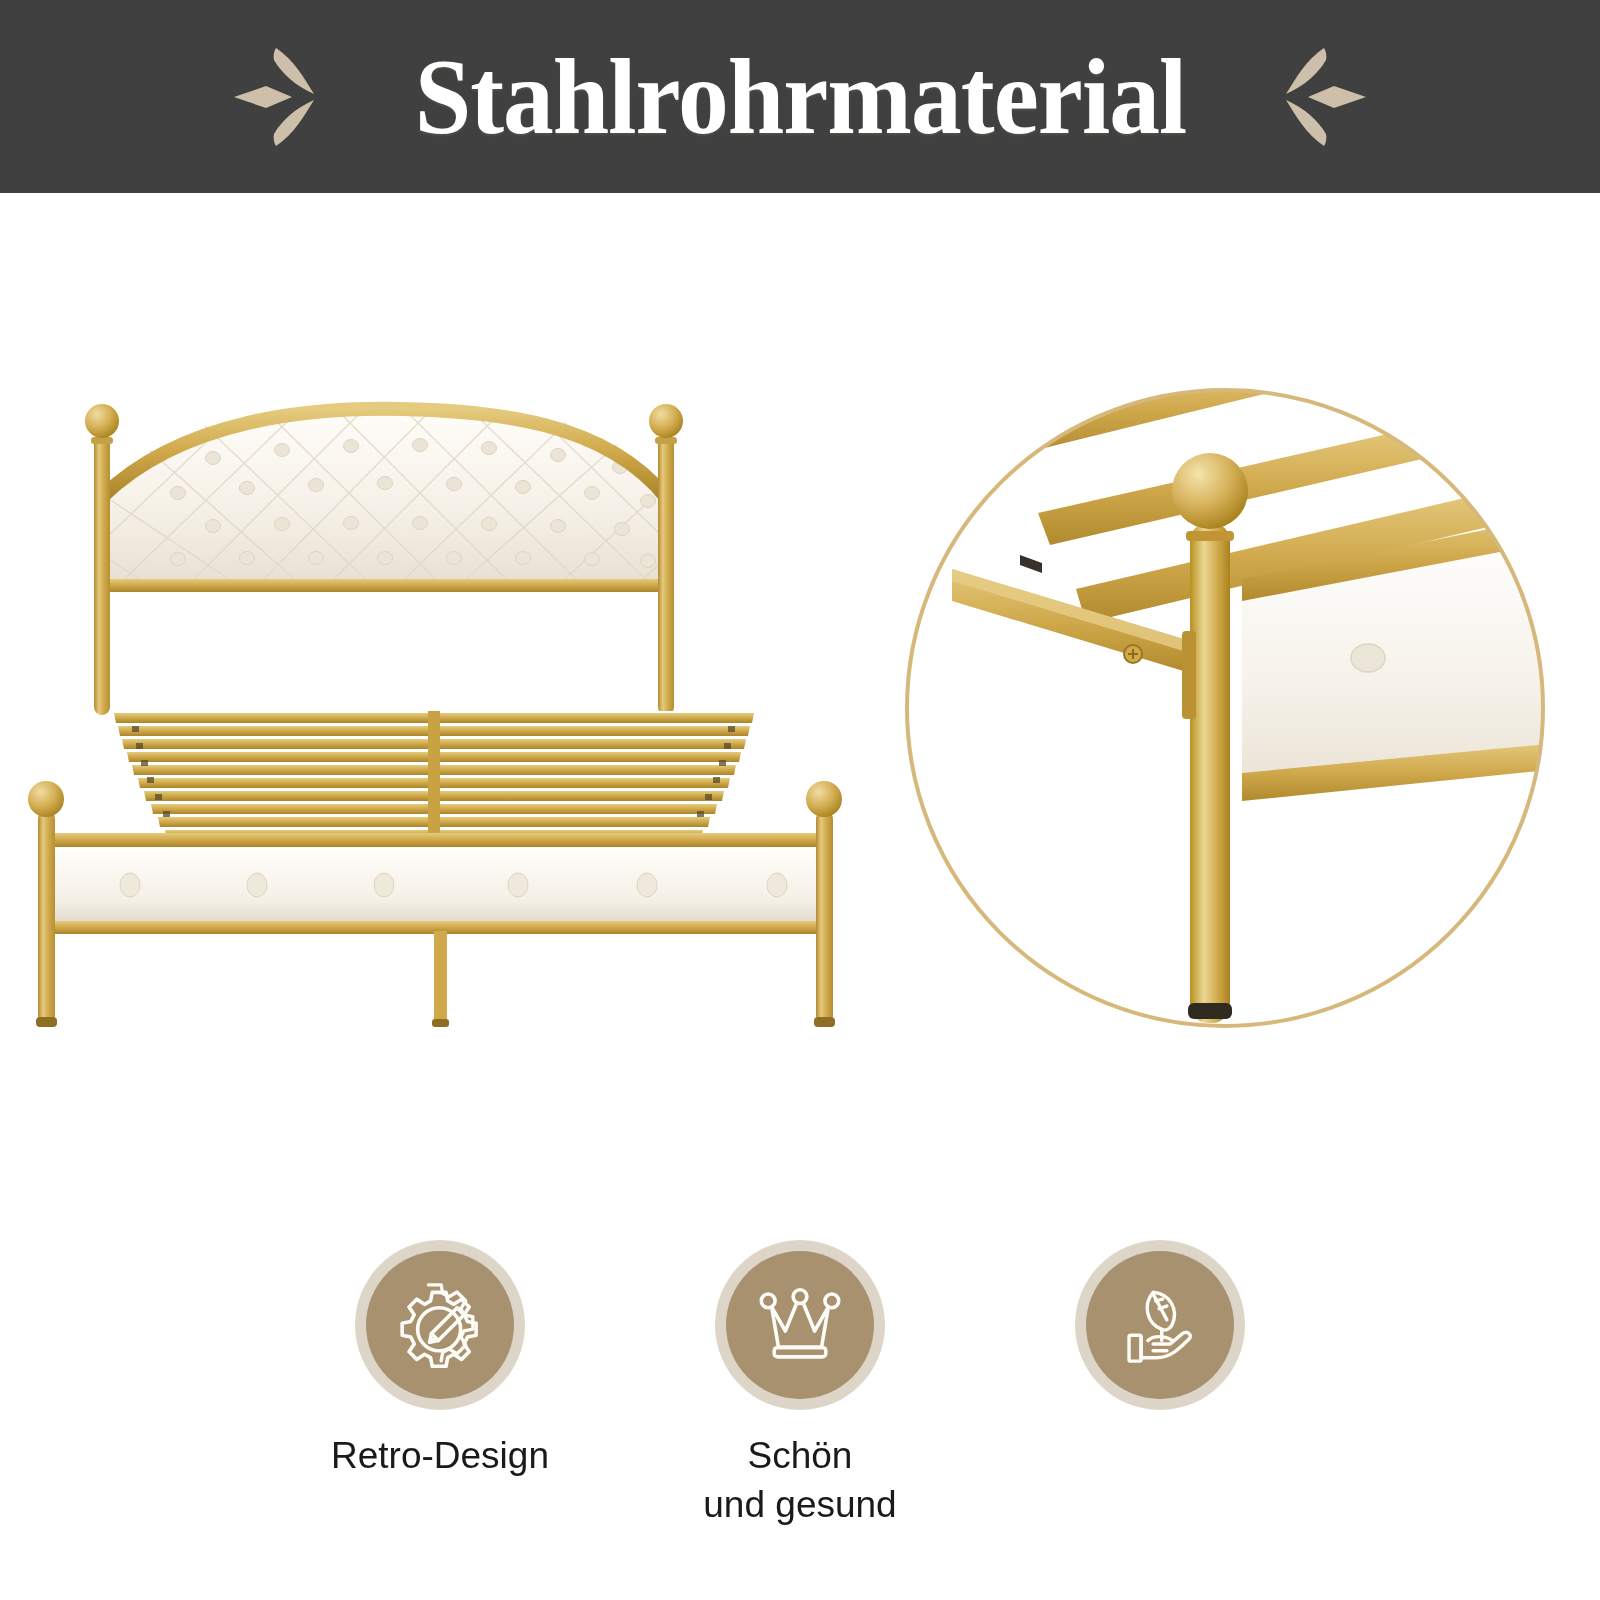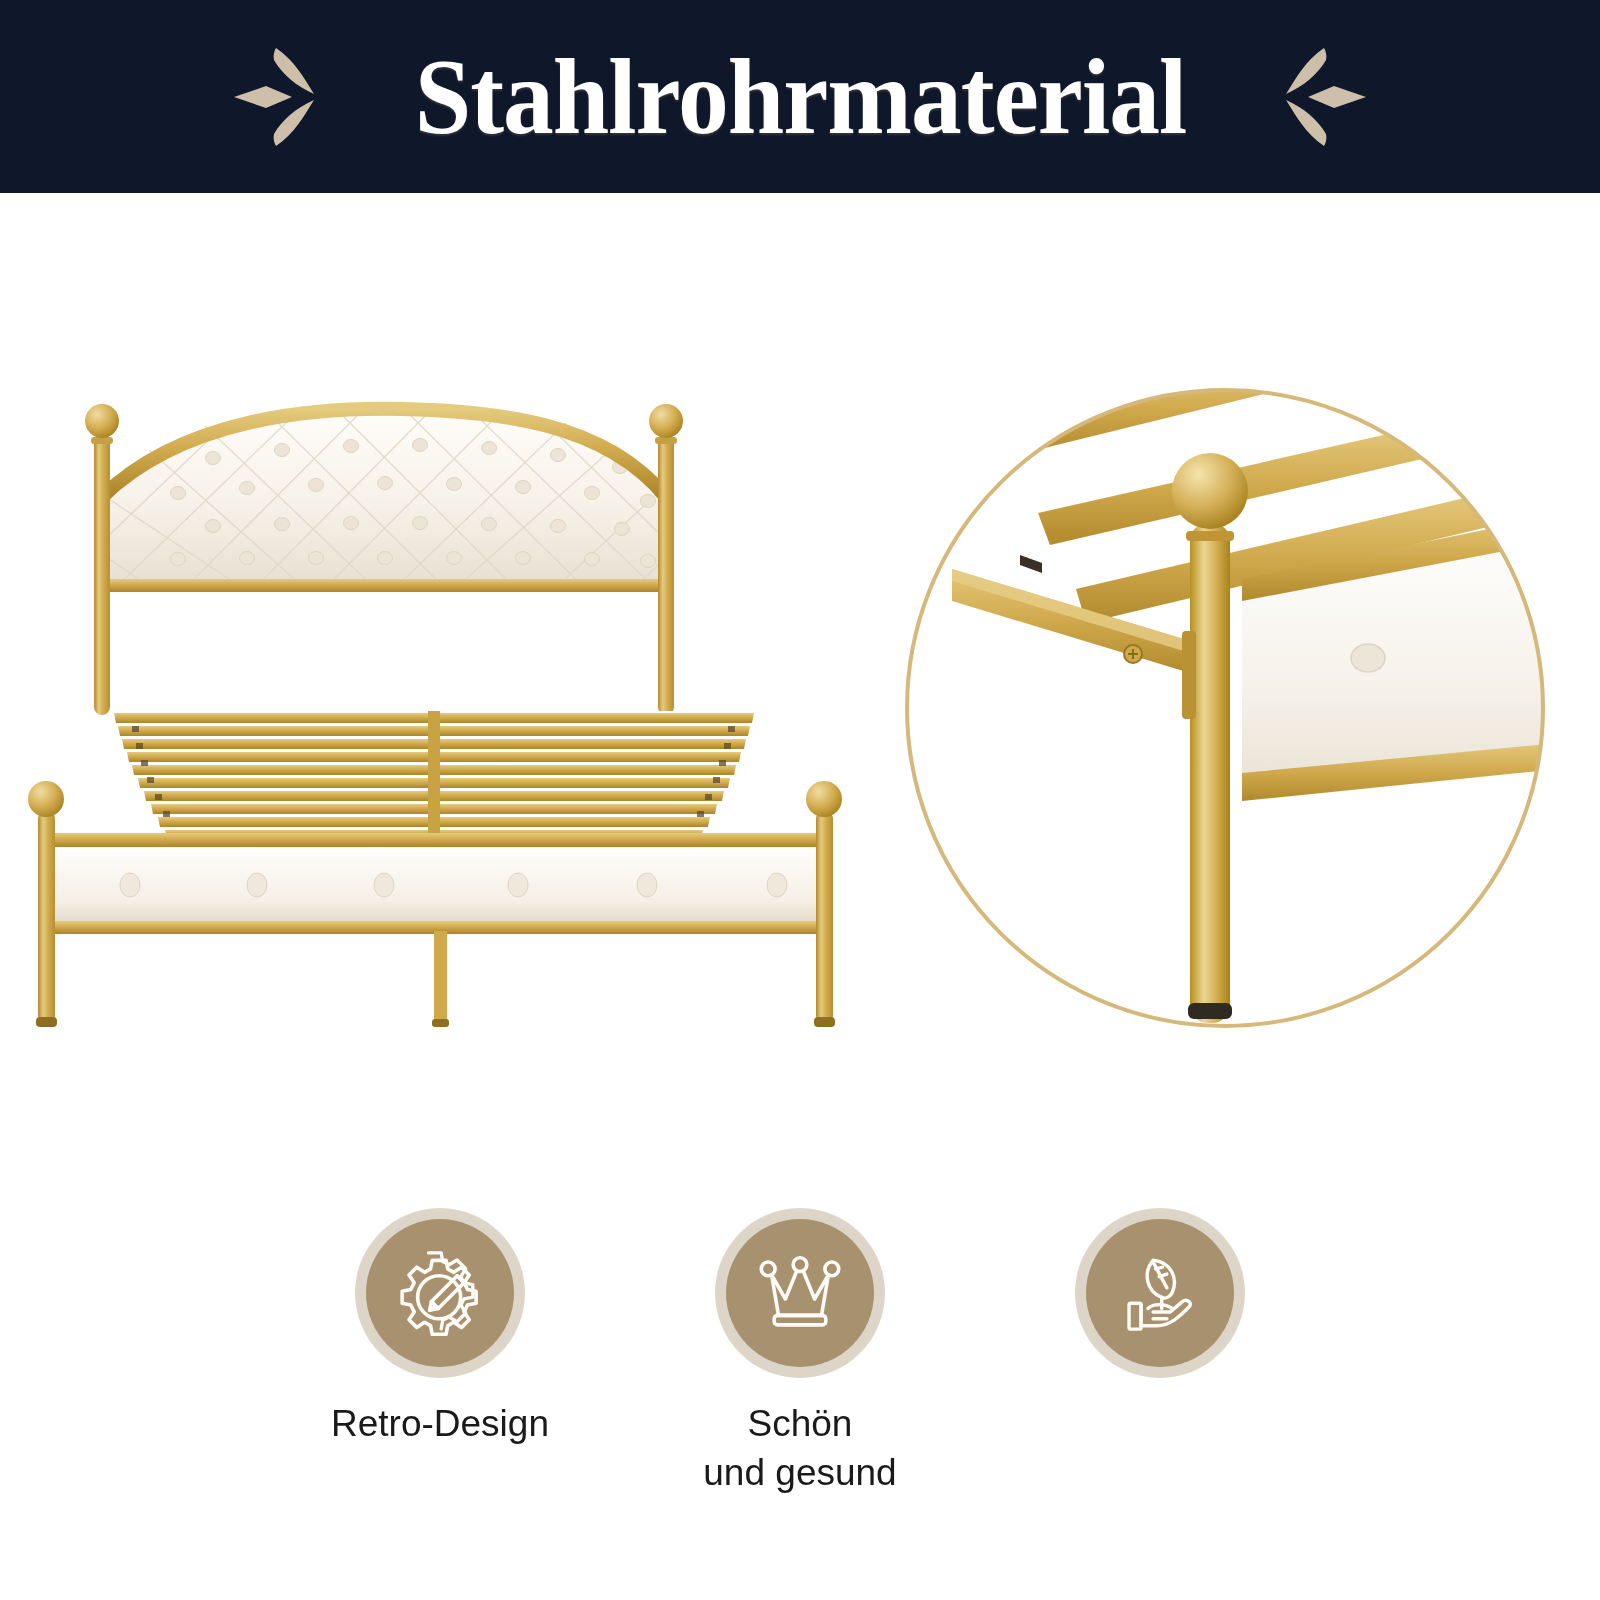--- a/index.html
+++ b/index.html
@@ -7,21 +7,21 @@
     width:1600px;height:1600px;
     background:#ffffff;
     font-family:"Liberation Sans", sans-serif;
     overflow:hidden;
     position:relative;
   }
 
   
   .banner{
     position:absolute;left:0;top:0;width:1600px;height:193px;
-    background:#0f172a;
+    background:#404040;
     display:flex;align-items:center;justify-content:center;
     gap:46px;
   }
   .banner-title{
     color:#ffffff;
     font-family:"Liberation Serif", serif;
     font-weight:bold;
     font-size:108px;
     line-height:1;
     letter-spacing:-1px;
@@ -34,21 +34,21 @@
 
   
   .product-area{
     position:absolute;left:0;top:193px;width:1600px;height:1030px;
   }
   .bed-svg{position:absolute;left:10px;top:200px;width:850px;height:680px;}
   .detail-svg{position:absolute;left:890px;top:180px;width:670px;height:670px;}
 
   
   .features{
-    position:absolute;left:0;top:1208px;width:1600px;height:340px;
+    position:absolute;left:0;top:1240px;width:1600px;height:340px;
     display:flex;align-items:flex-start;justify-content:center;
   }
   .feature{
     width:360px;
     display:flex;flex-direction:column;align-items:center;
   }
   .badge{
     width:170px;height:170px;border-radius:50%;
     background:#ddd5c8;
     display:flex;align-items:center;justify-content:center;

